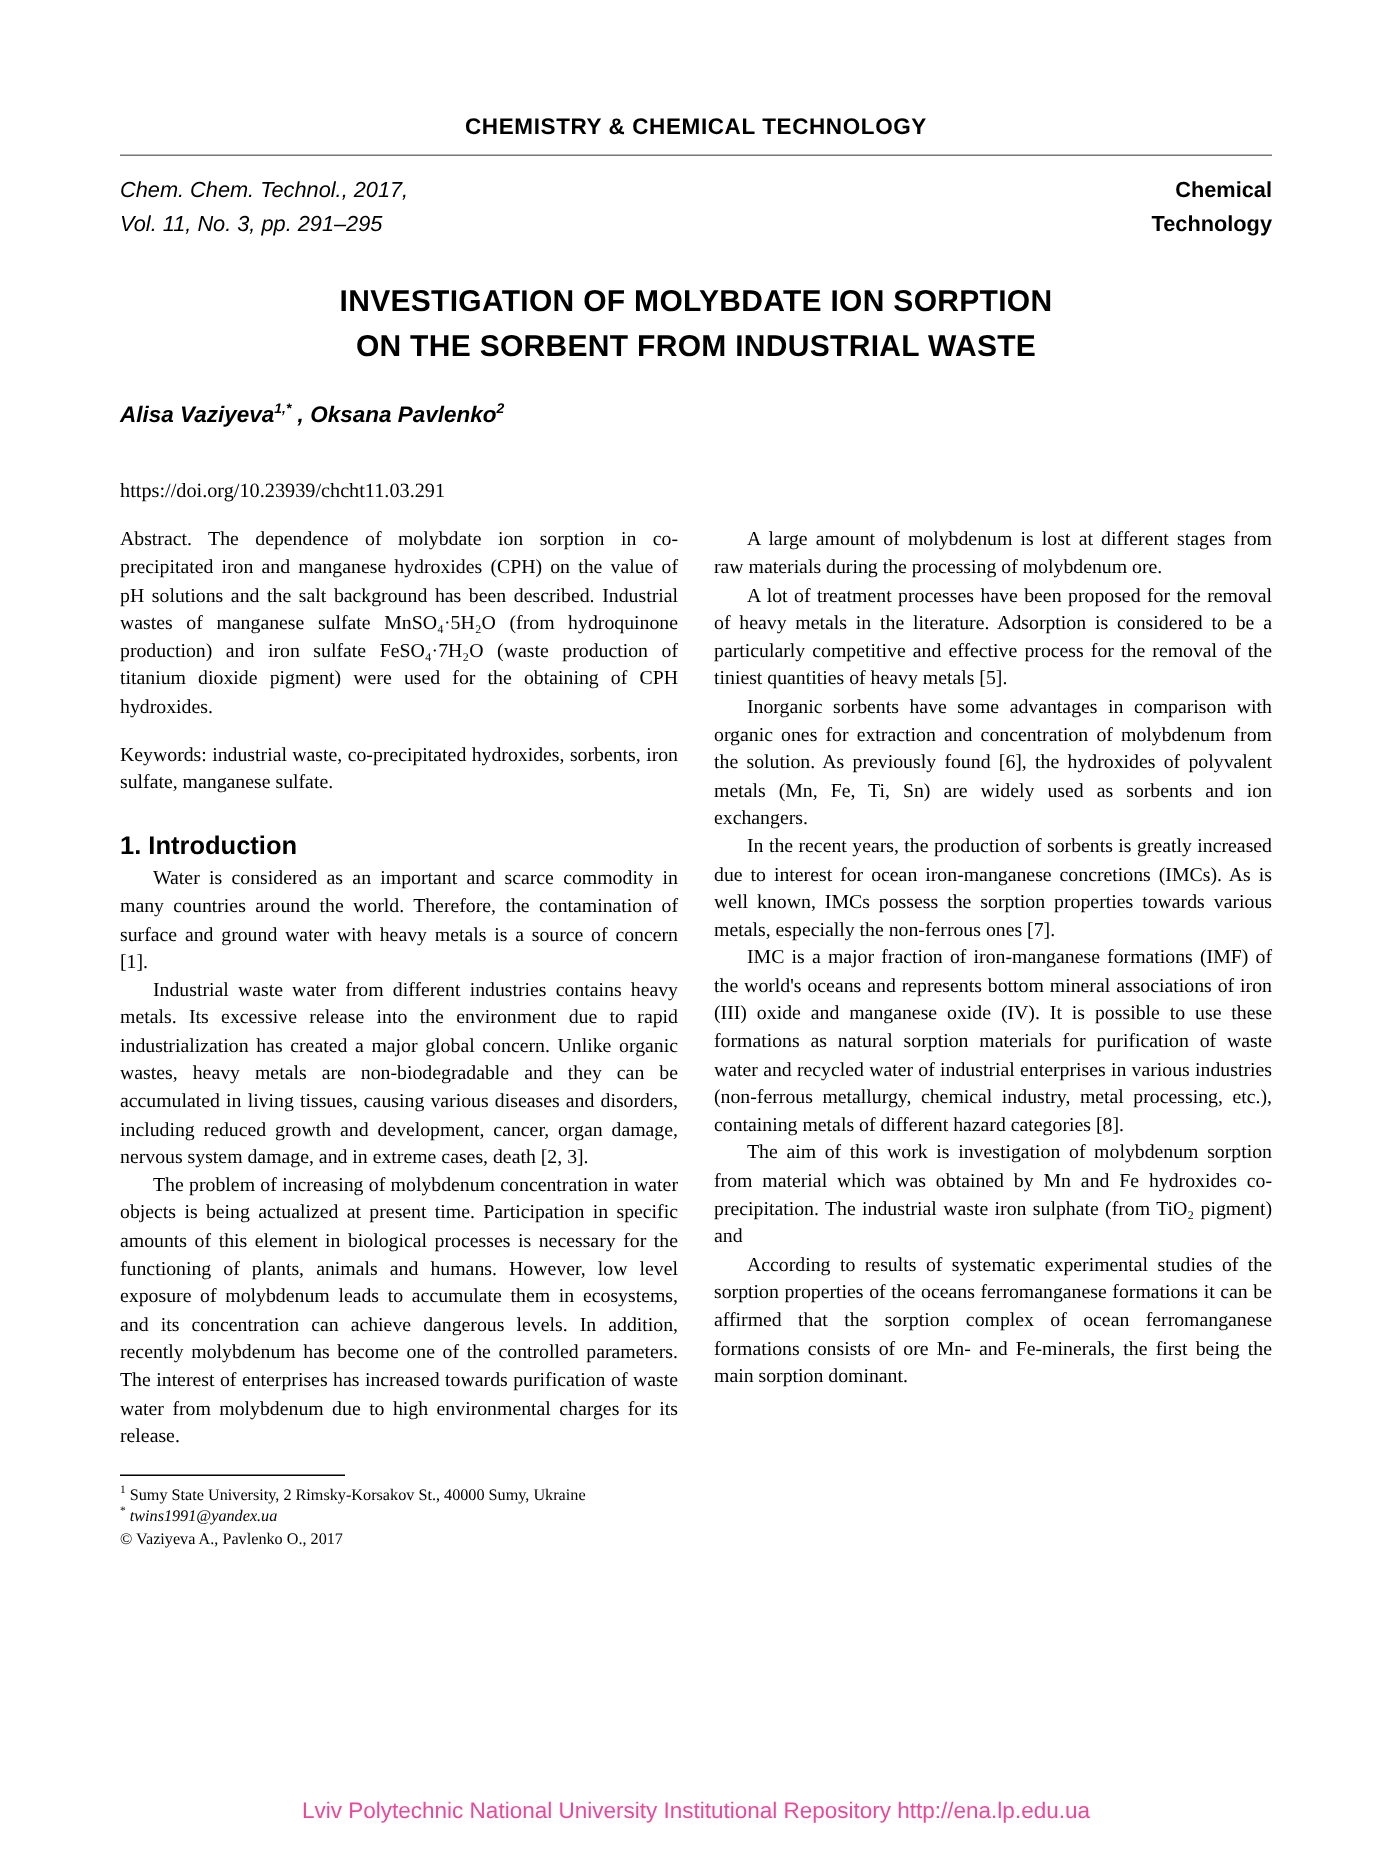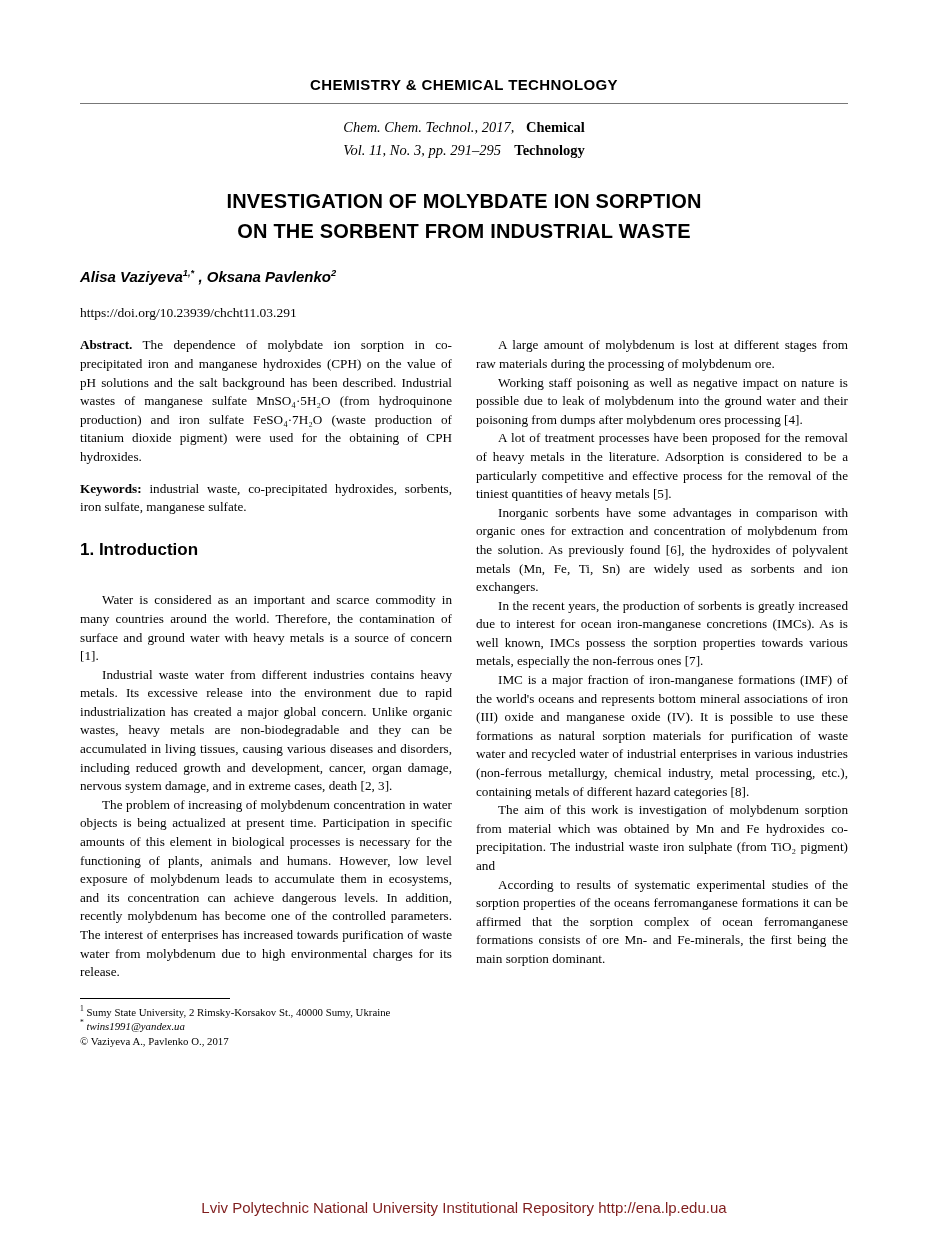--- a/index.html
+++ b/index.html
@@ -26,23 +26,23 @@
     font-size: 15px;
     letter-spacing: 0.4px;
   }
   .header-divider {
     margin-top: 10px;
     border-top: 1px solid #777;
     height: 0;
   }
   .issue-row {
     display: flex;
-    justify-content: center;
+    justify-content: space-between;
     margin-top: 12px;
-    font-family: Liberation Serif, serif;
+    font-family: Liberation Sans, sans-serif;
     font-size: 14.5px;
     line-height: 1.6;
   }
   .citation { font-style: italic; }
   .section-name { font-weight: 700; text-align: right; }
   .article-title {
     margin-top: 24px;
     text-align: center;
     font-family: "Liberation Sans", sans-serif;
     font-weight: 700;
@@ -57,41 +57,41 @@
     font-weight: 700;
     font-style: italic;
     font-size: 15px;
   }
   .authors-line sup {
     font-size: 0.62em;
     vertical-align: super;
     line-height: 0;
   }
   .doi-line {
-    margin-top: 20px;
+    margin-top: 34px;
     font-size: 13.5px;
   }
   .columns {
     display: flex;
     gap: 24px;
     margin-top: 15px;
   }
   .col {
     width: 372px;
     font-size: 13.2px;
     line-height: 18.6px;
     text-align: justify;
   }
   .para { text-indent: 22px; }
   .para-flush { text-indent: 0; }
   .abstract-para { margin-bottom: 13px; }
-  .bold-inline { font-weight: 700; }
+  .bold-inline { font-weight: 400; }
   .section-heading {
     margin-top: 24px;
-    margin-bottom: 32px;
+    margin-bottom: 3px;
     font-family: "Liberation Sans", sans-serif;
     font-weight: 700;
     font-size: 17px;
     text-align: left;
     text-indent: 0;
   }
   .last-line-justified { text-align-last: justify; }
   .footnote-divider {
     margin-top: 16px;
     width: 150px;
@@ -111,21 +111,21 @@
   }
   .email-italic { font-style: italic; }
   .repo-footer {
     position: absolute;
     left: 0;
     bottom: 24px;
     width: 100%;
     text-align: center;
     font-family: "Liberation Sans", sans-serif;
     font-size: 15px;
-    color: #7f1d1d;
+    color: #ec4899;
   }
 </style>
 </head>
 <body>
 
 <div class="page">
 
   <div class="journal-header">CHEMISTRY &amp; CHEMICAL TECHNOLOGY</div>
 
   <div class="header-divider"></div>
@@ -167,21 +167,20 @@
 
       <div class="footnotes">
         <div><sup>1</sup> <span>Sumy State University, 2 Rimsky-Korsakov St., 40000 Sumy, Ukraine</span></div>
         <div><sup>*</sup> <span class="email-italic">twins1991@yandex.ua</span></div>
         <div>© Vaziyeva A., Pavlenko O., 2017</div>
       </div>
     </div>
 
     <div class="col">
       <p class="para">A large amount of molybdenum is lost at different stages from raw materials during the processing of molybdenum ore.</p>
-      <p class="para">Working staff poisoning as well as negative impact on nature is possible due to leak of molybdenum into the ground water and their poisoning from dumps after molybdenum ores processing [4].</p>
       <p class="para">A lot of treatment processes have been proposed for the removal of heavy metals in the literature. Adsorption is considered to be a particularly competitive and effective process for the removal of the tiniest quantities of heavy metals [5].</p>
       <p class="para">Inorganic sorbents have some advantages in comparison with organic ones for extraction and concentration of molybdenum from the solution. As previously found [6], the hydroxides of polyvalent metals (Mn, Fe, Ti, Sn) are widely used as sorbents and ion exchangers.</p>
       <p class="para">In the recent years, the production of sorbents is greatly increased due to interest for ocean iron-manganese concretions (IMCs). As is well known, IMCs possess the sorption properties towards various metals, especially the non-ferrous ones [7].</p>
       <p class="para">IMC is a major fraction of iron-manganese formations (IMF) of the world's oceans and represents bottom mineral associations of iron (III) oxide and manganese oxide (IV). It is possible to use these formations as natural sorption materials for purification of waste water and recycled water of industrial enterprises in various industries (non-ferrous metallurgy, chemical industry, metal processing, etc.), containing metals of different hazard categories [8].</p>
       <p class="para last-line-justified">The aim of this work is investigation of molybdenum sorption from material which was obtained by Mn and Fe hydroxides co-precipitation. The industrial waste iron sulphate (from TiO₂ pigment) and</p>
       <p class="para">According to results of systematic experimental studies of the sorption properties of the oceans ferromanganese formations it can be affirmed that the sorption complex of ocean ferromanganese formations consists of ore Mn- and Fe-minerals, the first being the main sorption dominant.</p>
     </div>
 
   </div>
 

